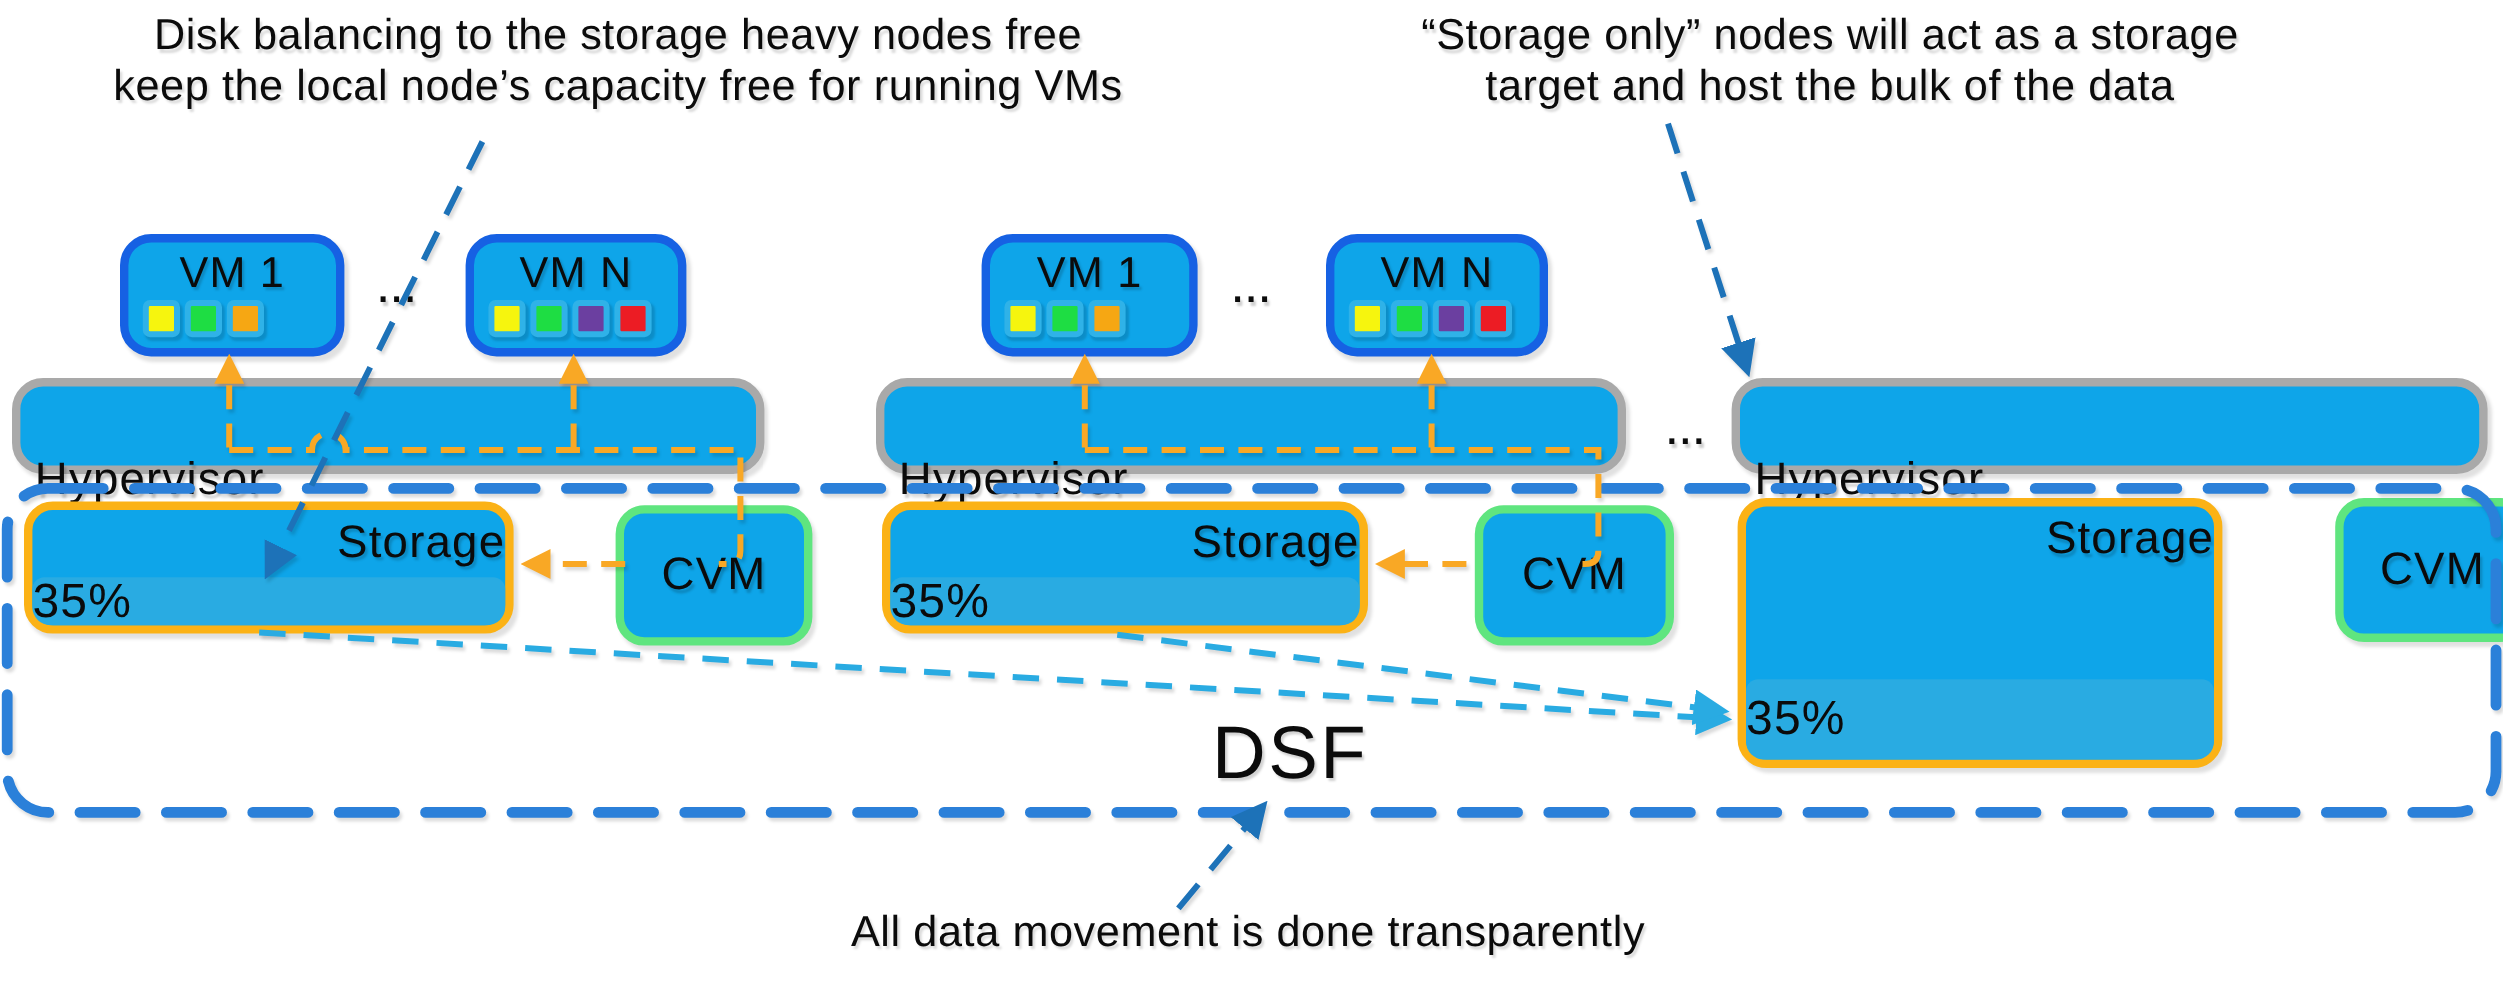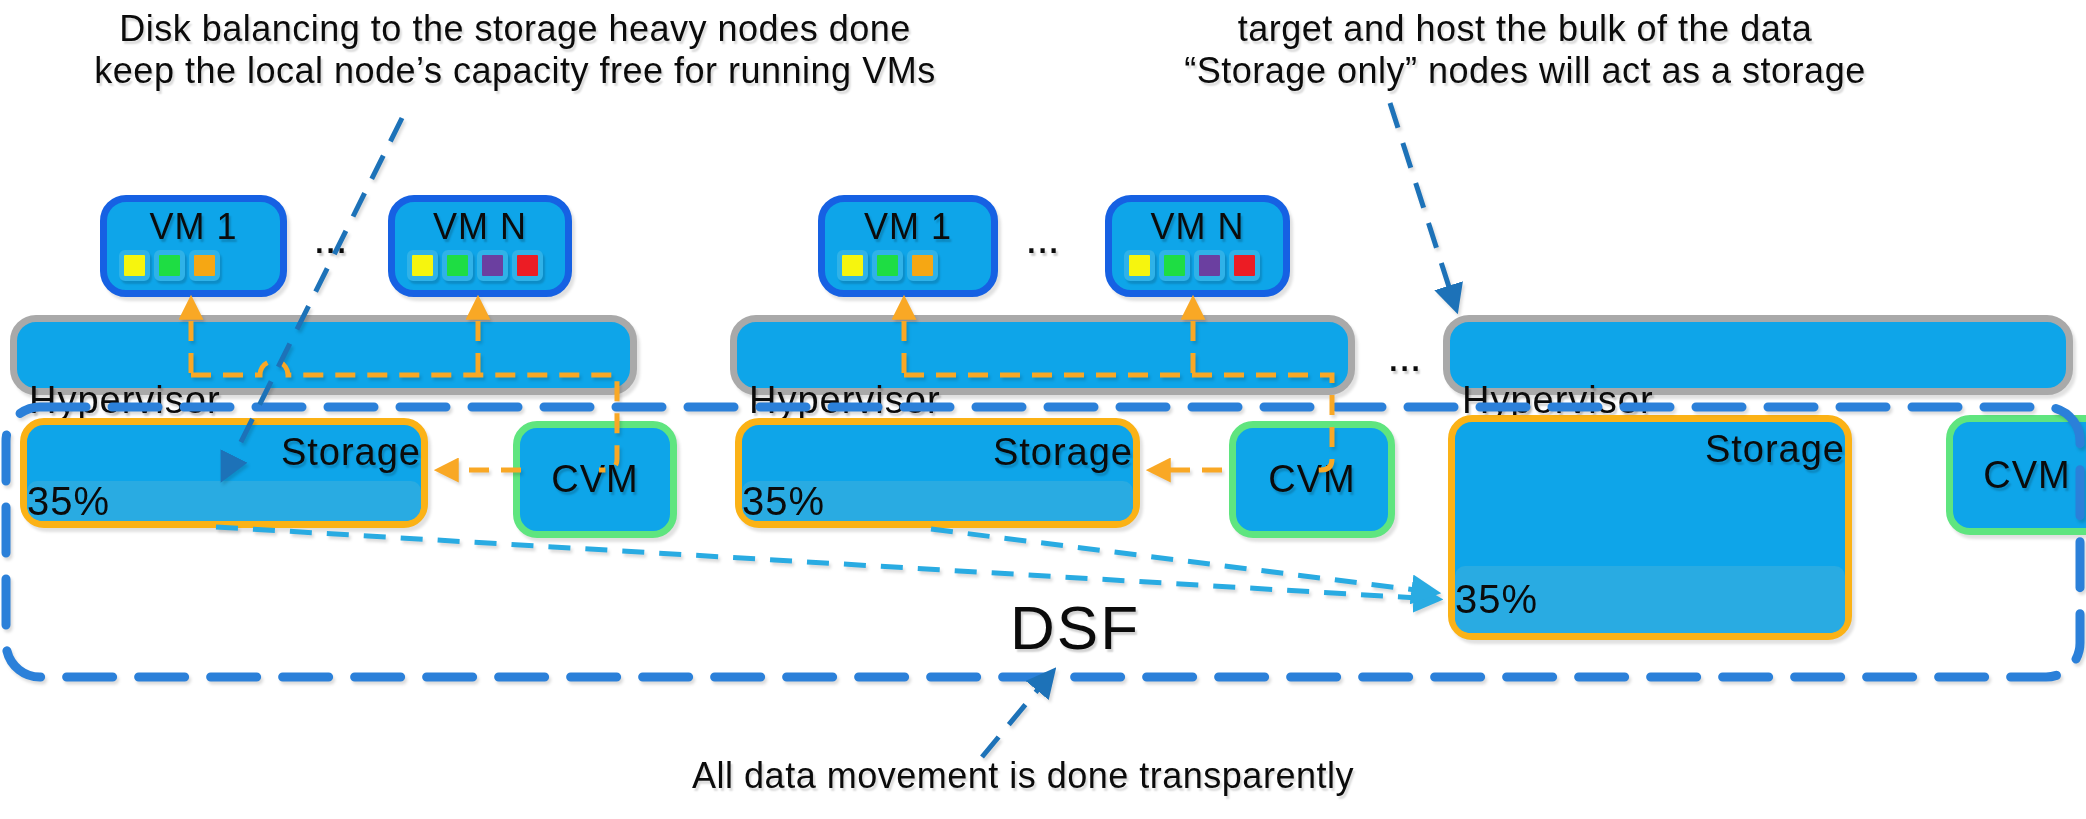--- a/index.html
+++ b/index.html
@@ -5,21 +5,21 @@
   html,body{margin:0;padding:0;background:#ffffff;}
   .canvas{
     position:relative;width:2086px;height:819px;background:#ffffff;overflow:hidden;
     font-family:"Liberation Sans",sans-serif;color:#0b0b0b;
   }
   
   .note{position:absolute;text-align:center;font-size:36px;line-height:42px;font-weight:400;
         letter-spacing:.5px;color:#0b0b0b;text-shadow:2px 3px 2px rgba(0,0,0,.15);}
   .note-tl{left:20px;top:8px;width:990px;}
   .note-tr{left:1040px;top:8px;width:970px;}
-  .note-b{left:532px;top:755px;width:982px;}
+  .note-b{left:549px;top:755px;width:982px;}
   
   .box{position:absolute;background:#0ea5e9;box-sizing:border-box;
        box-shadow:3px 4px 3px rgba(0,0,0,.12);}
   .vm-box{border:7px solid #1661e3;border-radius:26px;height:102px;}
   .vm-label{text-align:center;font-size:36px;letter-spacing:1px;margin-top:4px;
             text-shadow:2px 3px 2px rgba(0,0,0,.18);}
   .disks{position:absolute;left:12px;bottom:9px;display:flex;gap:4px;}
   .disk{width:31px;height:31px;box-sizing:border-box;border:5px solid #2fb2e8;border-radius:6px;
         box-shadow:2px 3px 2px rgba(0,0,0,.15);}
   .hyp-box{border:7px solid #a9a9a9;border-radius:26px;height:80px;}
@@ -41,26 +41,26 @@
   
   svg.overlay{position:absolute;left:0;top:0;width:2086px;height:819px;pointer-events:none;
               filter:drop-shadow(2px 3px 1.5px rgba(0,0,0,.14));}
 </style>
 </head>
 <body>
 
 <div class="canvas">
 
   <div class="note note-tl">
-    <div>Disk balancing to the storage heavy nodes done</div>
+    <div>Disk balancing to the storage heavy nodes free</div>
     <div>keep the local node’s capacity free for running VMs</div>
   </div>
   <div class="note note-tr">
+    <div>“Storage only” nodes will act as a storage</div>
     <div>target and host the bulk of the data</div>
-    <div>“Storage only” nodes will act as a storage</div>
   </div>
   <div class="note note-b">All data movement is done transparently</div>
 
   <div class="box vm-box" style="left:100px;top:195px;width:187px;">
     <div class="vm-label">VM 1</div>
     <div class="disks">
         <span class="disk" style="background: rgb(246, 245, 14);"></span>
         <span class="disk" style="background: rgb(30, 221, 67);"></span>
         <span class="disk" style="background: rgb(246, 167, 19);"></span>
       </div>

